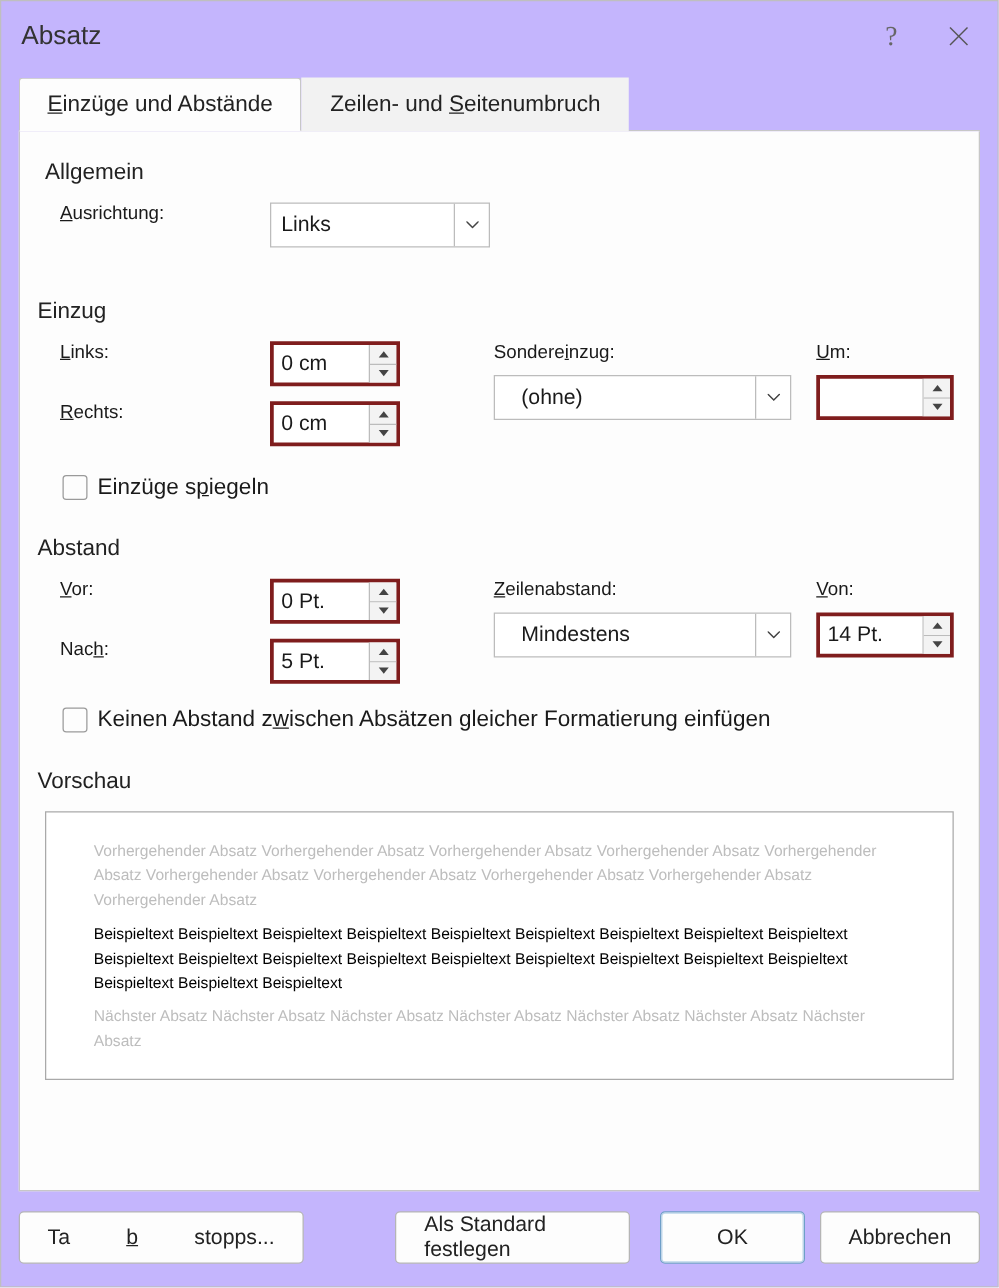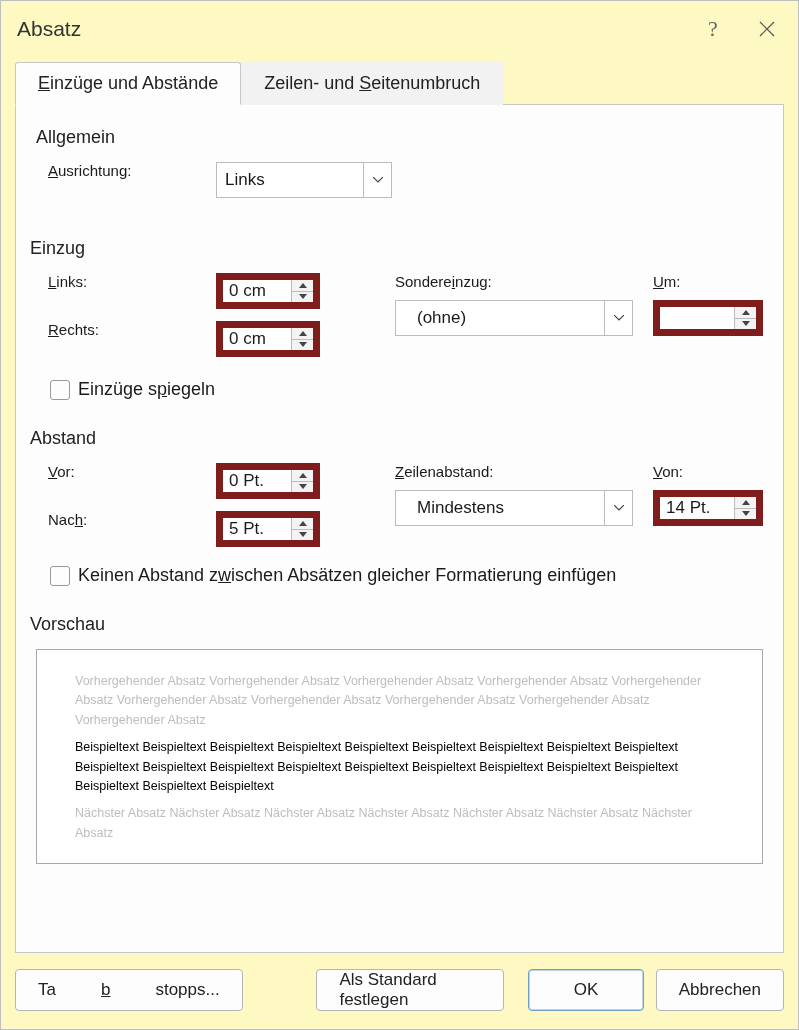--- a/index.html
+++ b/index.html
@@ -7,21 +7,21 @@
     margin: 0; padding: 0;
     font-family: "Segoe UI", Arial, sans-serif;
     font-size: 15px;
     color: #1a1a1a;
     background: #ffffff;
     width: 799px; height: 1030px;
     overflow: hidden;
   }
   .dialog {
     width: 799px; height: 1030px;
-    background: #fef9c3;
+    background: #c4b5fd;
     border: 1px solid #bfbfbf;
     display: flex; flex-direction: column;
   }
   .titlebar {
     display: flex;
     align-items: center;
     padding: 6px 4px 0 16px;
     height: 50px;
   }
   .titlebar .title {
@@ -99,21 +99,21 @@
   .dd .dd-btn {
     width: 28px; height: 100%;
     border-left: 1px solid #bcbcbc;
     display: flex; align-items: center; justify-content: center;
   }
   .dd.wide { width: 238px; padding-left: 21px; }
   .dd .chev { width: 10px; height: 6px; }
   .dd .chev svg { width: 10px; height: 6px; display:block; }
   .spinner {
     height: 36px; width: 104px;
-    border: 7px solid #7f1d1d;
+    border: 3px solid #7f1d1d;
     background: #fff;
     display: flex;
     align-items: center;
   }
   .spinner .sp-text {
     flex:1; padding-left: 6px; font-size: 17px;
   }
   .spinner.small { width: 110px; }
   .spinner .sp-btns {
     width: 22px; height: 100%;

